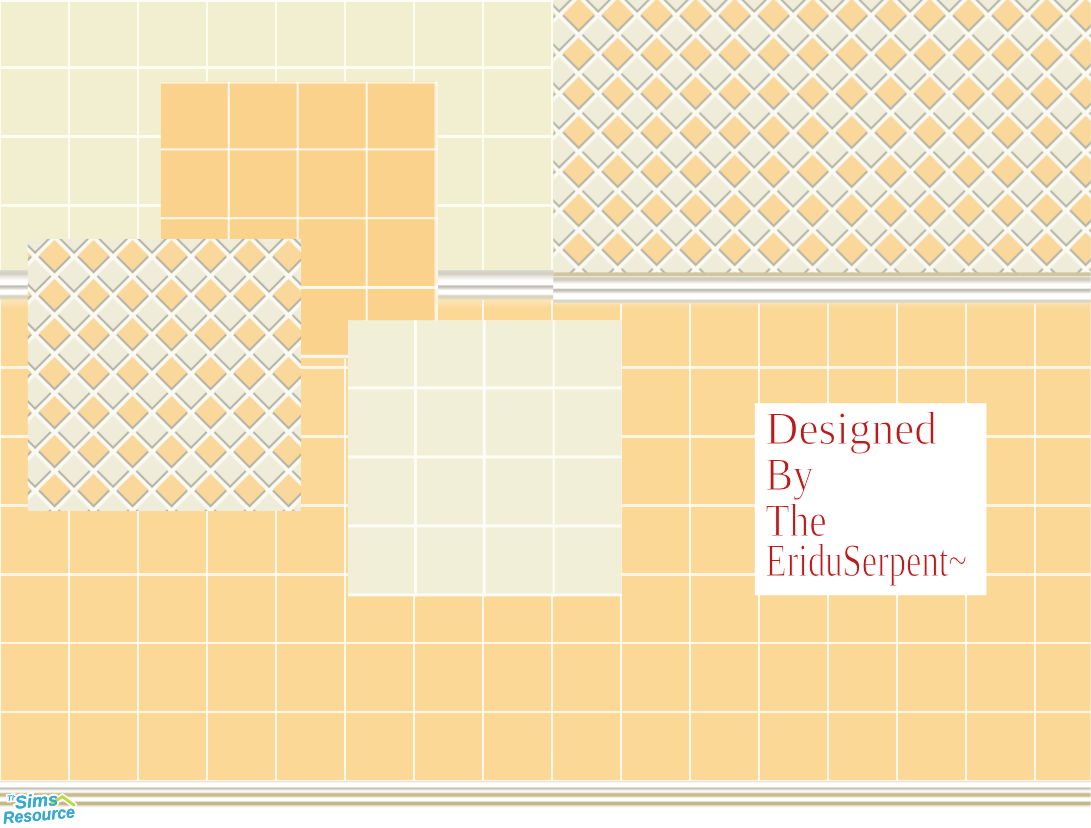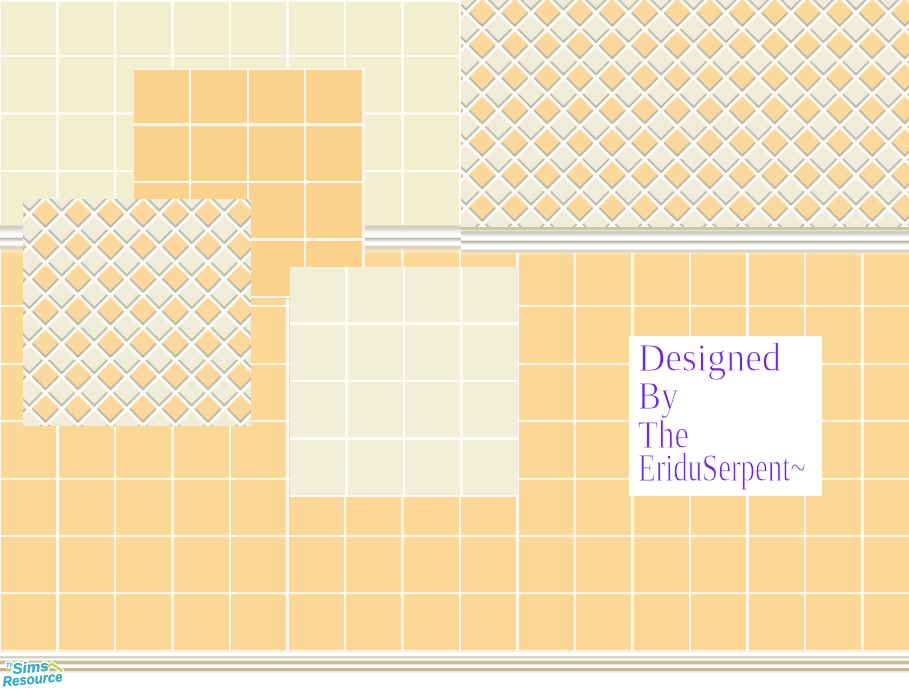--- a/index.html
+++ b/index.html
@@ -95,21 +95,21 @@
     <rect x="0" y="0" width="449" height="230" fill="url(#latR)"></rect>
     <rect x="0" y="227" width="449" height="4" fill="#d2c49c"></rect>
   </svg>
 
   <div class="abs" style="left:460.5px;top:231px;width:448.5px;height:22px;background:
     linear-gradient(to bottom,
       #cfccc0 0, #cfccc0 2.5px, #e8e6dd 4px, #ffffff 6px, #ffffff 9px,
       #b5b3aa 10.5px, #dfddd4 12.5px, #ffffff 14px, #ffffff 18px,
       #d5d2c4 19.5px, #e3d9bd 21px, #f0e5c6 22px);"></div>
 
-  <div class="abs" style="left:629px;top:336px;width:193px;height:160px;background:#ffffff;color:#6d28d9;font-family:'Liberation Serif',serif;">
+  <div class="abs" style="left:629px;top:336px;width:193px;height:160px;background:#ffffff;color:#b91c1c;font-family:'Liberation Serif',serif;">
 
     <div class="abs" style="left:9px;top:2px;font-size:39px;line-height:1;transform:scaleX(0.97);transform-origin:0 0;white-space:nowrap;-webkit-text-stroke:0.9px #ffffff;">Designed</div>
 
     <div class="abs" style="left:9px;top:40px;font-size:39px;line-height:1;transform:scaleX(0.88);transform-origin:0 0;white-space:nowrap;-webkit-text-stroke:0.9px #ffffff;">By</div>
 
     <div class="abs" style="left:9px;top:79px;font-size:39px;line-height:1;transform:scaleX(0.84);transform-origin:0 0;white-space:nowrap;-webkit-text-stroke:0.9px #ffffff;">The</div>
 
     <div class="abs" style="left:9px;top:112px;font-size:39px;line-height:1;transform:scaleX(0.74);transform-origin:0 0;white-space:nowrap;-webkit-text-stroke:0.9px #ffffff;">EriduSerpent~</div>
   </div>
 

